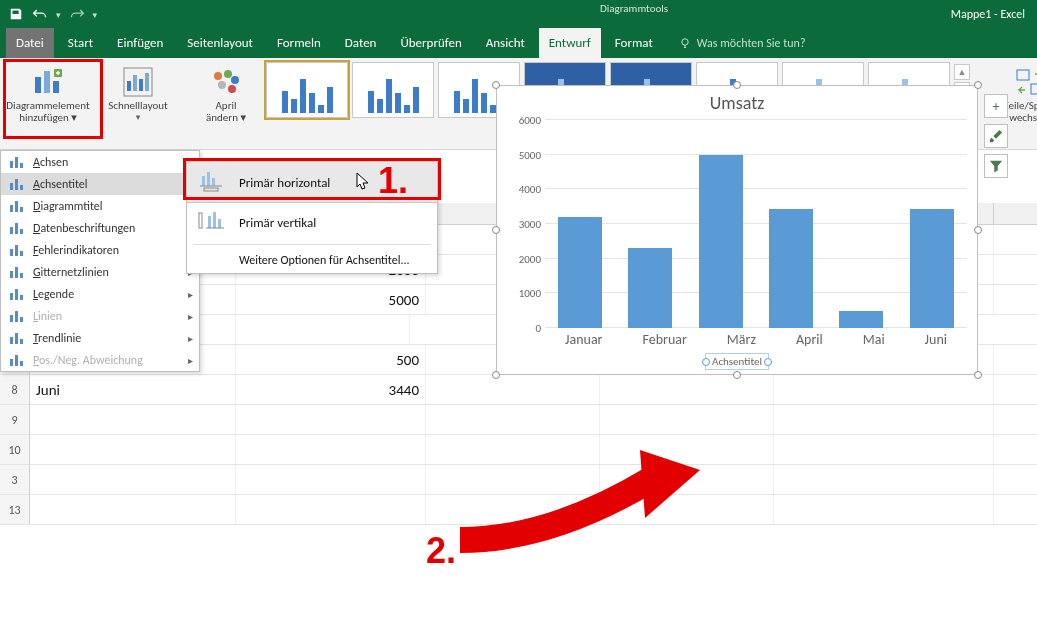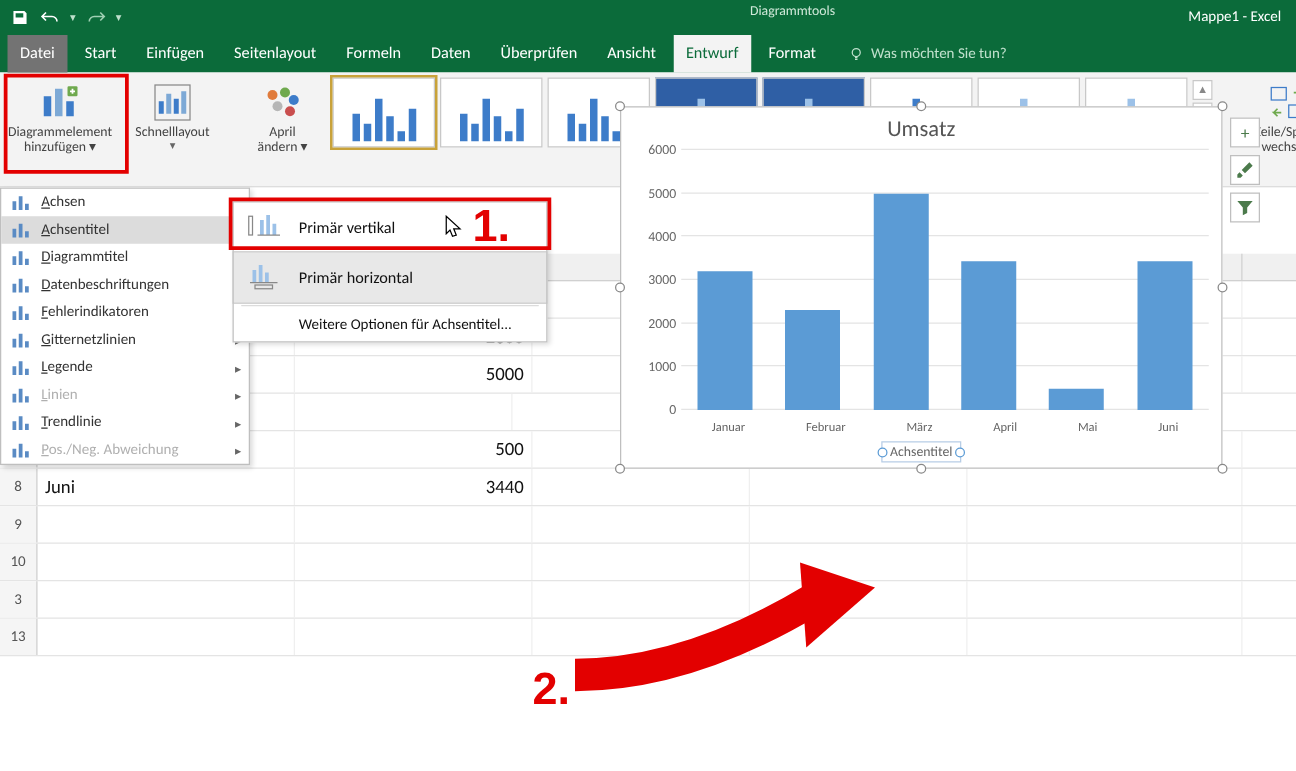--- a/index.html
+++ b/index.html
@@ -56,21 +56,21 @@
   .chart-wrap { position:absolute; top:85px; left:496px; width:482px; height:290px; background:#fff; border:1px solid #bfbfbf; z-index:12;}
   .sel-handle { position:absolute; width:8px; height:8px; background:#fff; border:1px solid #888; border-radius:50%; }
   .chart-title { text-align:center; font-size:18px; color:#555; margin-top:6px;}
   .plot { position:absolute; top:34px; left:48px; right:10px; bottom:46px;}
   .y-ticks { position:absolute; top:34px; left:8px; bottom:46px; width:40px;}
   .y-ticks div { position:absolute; right:4px; font-size:11px; color:#666; transform:translateY(50%);}
   .gridline { position:absolute; left:0; right:0; height:0; border-top:1px solid #e4e4e4;}
   .bars { position:absolute; left:0; right:0; bottom:0; top:0; display:flex; justify-content:space-around; align-items:flex-end;}
   .bars .bar { width:44px; background:#5b9bd5;}
   .x-ticks { position:absolute; left:48px; right:10px; bottom:26px; display:flex; justify-content:space-around;}
-  .x-ticks span { font-size:10px; color:#666;margin-top:28px;}
+  .x-ticks span { font-size:14px; color:#666;margin-top:28px;}
   .axis-title-box { position:absolute; left:50%; bottom:4px; transform:translateX(-50%); font-size:11px; color:#666; border:1px solid #b7cde6; padding:1px 6px; background:#fff;}
   .axis-title-box::before, .axis-title-box::after { content:""; position:absolute; width:6px;height:6px; background:#fff; border:1px solid #5b9bd5; border-radius:50%;}
   .axis-title-box::before { left:-4px; top:50%; transform:translateY(-50%);}
   .axis-title-box::after { right:-4px; top:50%; transform:translateY(-50%);}
   .chart-side-btns { position:absolute; top:94px; left:984px; z-index:13; display:flex; flex-direction:column; gap:6px;}
   .chart-side-btns .cb { width:24px; height:24px; background:#fff; border:1px solid #bfbfbf; display:flex; align-items:center; justify-content:center; font-size:14px; color:#4b7a4b; cursor:pointer;}
   
   .anno-num { position:absolute; font-size:36px; font-weight:bold; color:#e30000; font-family:Arial,sans-serif;}
   .anno-arrow { position:absolute; z-index:30; }
   .cursor { position:absolute; width:14px; height:20px; z-index:40;}
@@ -525,44 +525,44 @@
           <rect x="6" y="2" width="3" height="11" fill="#5a8bc4"></rect>
           <rect x="11" y="8" width="3" height="5" fill="#5a8bc4"></rect>
         </svg>
       </span>
       <span><u>P</u>os./Neg. Abweichung</span>
       <span class="arrow">▸</span>
     </div>
   </div>
 
 <div class="dropdown2">
+  <div class="opt sel">
+    <div class="oi">
+      <svg width="28" height="24" viewBox="0 0 28 24">
+          <rect x="4" y="6" width="3" height="10" fill="#9cc1e8"></rect>
+          <rect x="9" y="2" width="3" height="14" fill="#9cc1e8"></rect>
+          <rect x="14" y="8" width="3" height="8" fill="#9cc1e8"></rect>
+          <path d="M2 16h22" stroke="#888"></path>
+          <rect x="6" y="18" width="14" height="3" fill="none" stroke="#888"></rect>
+        </svg>
+    </div>
+    <span>Primär horizontal</span>
+  </div>
   <div class="opt">
     <div class="oi">
       <svg width="28" height="24" viewBox="0 0 28 24">
           <rect x="10" y="6" width="3" height="12" fill="#9cc1e8"></rect>
           <rect x="15" y="2" width="3" height="16" fill="#9cc1e8"></rect>
           <rect x="20" y="9" width="3" height="9" fill="#9cc1e8"></rect>
           <path d="M8 18h18" stroke="#888"></path>
           <rect x="1" y="3" width="3" height="15" fill="none" stroke="#888"></rect>
         </svg>
     </div>
     <span>Primär vertikal</span>
   </div>
-  <div class="opt sel">
-    <div class="oi">
-      <svg width="28" height="24" viewBox="0 0 28 24">
-          <rect x="4" y="6" width="3" height="10" fill="#9cc1e8"></rect>
-          <rect x="9" y="2" width="3" height="14" fill="#9cc1e8"></rect>
-          <rect x="14" y="8" width="3" height="8" fill="#9cc1e8"></rect>
-          <path d="M2 16h22" stroke="#888"></path>
-          <rect x="6" y="18" width="14" height="3" fill="none" stroke="#888"></rect>
-        </svg>
-    </div>
-    <span>Primär horizontal</span>
-  </div>
   <div class="sep"></div>
   <div class="more">Weitere Optionen für Achsentitel...</div>
 </div>
 
 <div class="red-box" style="top:158px;left:183px;width:258px;height:42px;z-index:30"></div>
 <div class="anno-num" style="top:160px;left:378px;z-index:31">1.</div>
 
 <div class="cursor" style="top:172px;left:356px">
   <svg viewBox="0 0 14 20">
       <path fill="#fff" stroke="#000" stroke-width="1" d="M1 1l0 14 3-3 2 5 3-1-2-5 5 0z"></path>

